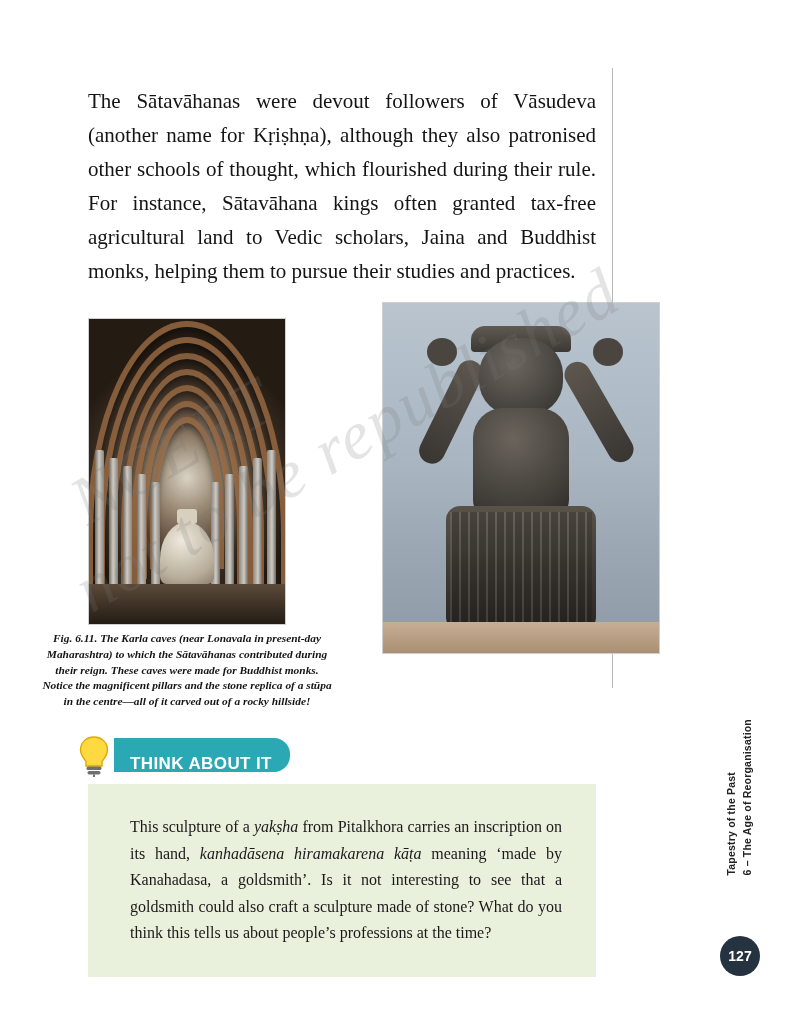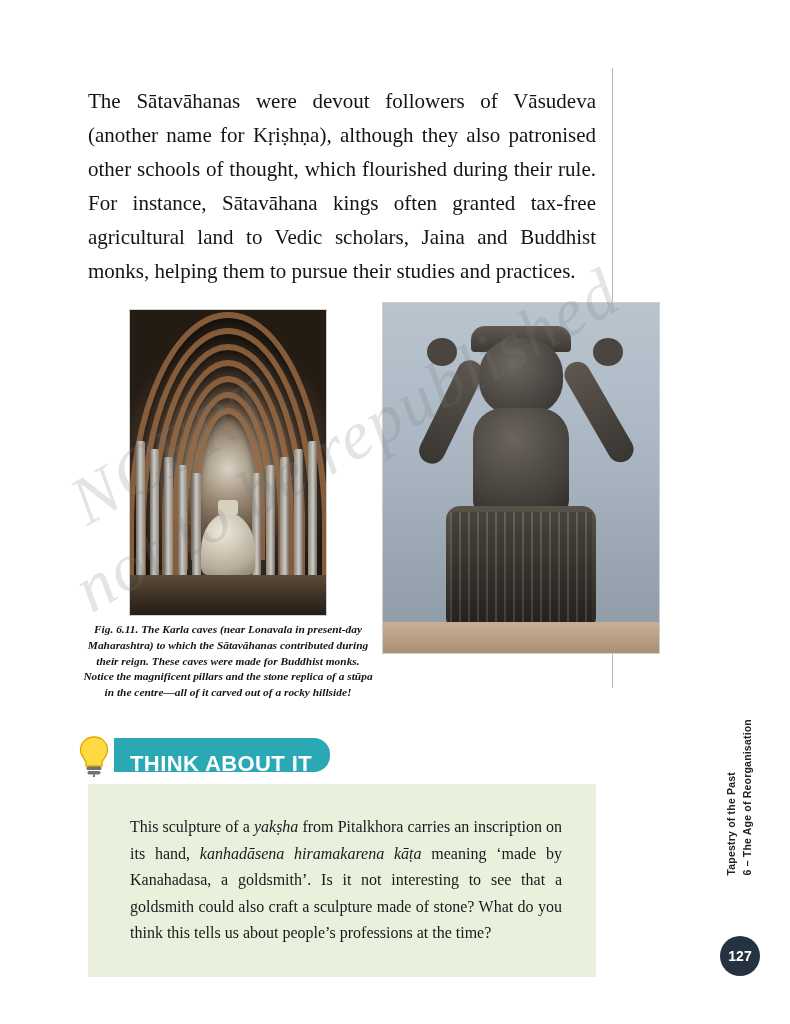--- a/index.html
+++ b/index.html
@@ -61,21 +61,21 @@
 
   
   .figures {
     position: relative;
     margin-top: 14px;
     height: 420px;
   }
   .fig {
     position: absolute;
   }
-  .fig-left { left: 0px; top: 7px; width: 206px; margin-left: 41px; }
+  .fig-left { left: 0px; top: 16px; width: 206px; }
   .fig-right { left: 294px; top: 0px; width: 278px; }
 
   .photo {
     display: block;
     border: 1px solid #cfcfcf;
     overflow: hidden;
     position: relative;
   }
   .photo-karla { width: 196px; height: 305px; }
   .photo-yaksha { width: 276px; height: 350px; }
@@ -231,21 +231,21 @@
     padding: 0 18px 0 16px;
     background: #2aa8b4;
     border-radius: 0 16px 16px 0;
     display: flex;
     align-items: center;
   }
   .think-tab span {
     color: #ffffff;
     font-family: "Liberation Sans", sans-serif;
     font-weight: bold;
-    font-size: 22px;
+    font-size: 17px;
     letter-spacing: 0.4px;
     margin-top: 18px;
   }
 
   .think-box {
     margin-top: 6px;
     background: #e9f0dc;
     padding: 14px 18px 14px 26px;
   }
   .think-box p {

